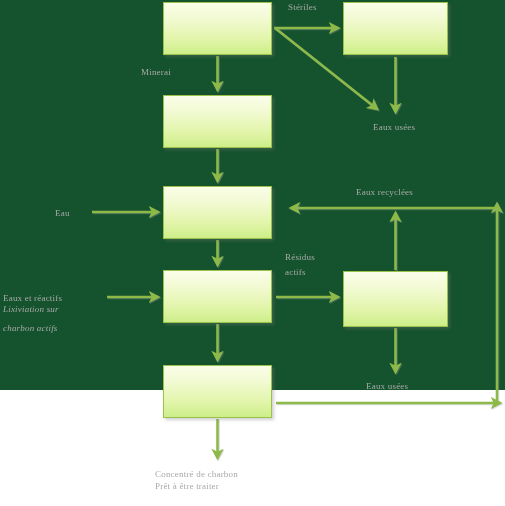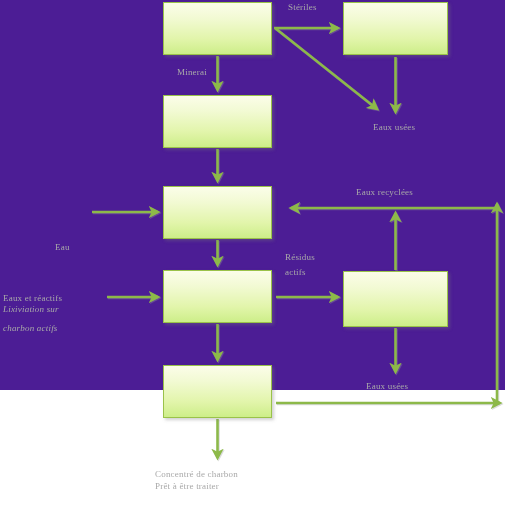--- a/index.html
+++ b/index.html
@@ -10,21 +10,21 @@
   body {
     width: 505px;
     height: 506px;
     font-family: "Liberation Serif", serif;
     overflow: hidden;
   }
   #canvas {
     position: relative;
     width: 505px;
     height: 390px;
-    background: #4c1d95;
+    background: #14532d;
   }
   #svg-layer {
     position: absolute;
     left: 0;
     top: 0;
     width: 505px;
     height: 506px;
   }
   .proc-box {
     position: absolute;
@@ -99,23 +99,23 @@
 
   <div class="proc-box" style="left:163px;top:2px;width:109px;height:53px;"></div>
   <div class="proc-box" style="left:343px;top:2px;width:105px;height:53px;"></div>
   <div class="proc-box" style="left:163px;top:95px;width:109px;height:53px;"></div>
   <div class="proc-box" style="left:163px;top:186px;width:109px;height:53px;"></div>
   <div class="proc-box" style="left:163px;top:270px;width:109px;height:53px;"></div>
   <div class="proc-box" style="left:343px;top:271px;width:105px;height:56px;"></div>
   <div class="proc-box" style="left:163px;top:365px;width:109px;height:53px;"></div>
 
   <div class="lbl" style="left:288px;top:1px;">Stériles</div>
-  <div class="lbl" style="left:141px;top:66px;margin-left:36px;">Minerai</div>
+  <div class="lbl" style="left:141px;top:66px;">Minerai</div>
   <div class="lbl" style="left:373px;top:121px;">Eaux usées</div>
-  <div class="lbl" style="left:55px;top:207px;margin-top:34px;">Eau</div>
+  <div class="lbl" style="left:55px;top:207px;">Eau</div>
   <div class="lbl" style="left:356px;top:186px;">Eaux recyclées</div>
   <div class="lbl" style="left:3px;top:281px;margin-top:11px;">Eaux et réactifs</div>
   <div class="lbl italic" style="left:3px;top:303px;">Lixiviation sur</div>
   <div class="lbl italic" style="left:3px;top:322px;">charbon actifs</div>
   <div class="lbl" style="left:285px;top:251px;">Résidus</div>
   <div class="lbl" style="left:285px;top:266px;">actifs</div>
   <div class="lbl" style="left:366px;top:380px;">Eaux usées</div>
   <div class="lbl" style="left:155px;top:468px;">Concentré de charbon</div>
   <div class="lbl" style="left:155px;top:480px;">Prêt à être traiter</div>
 

